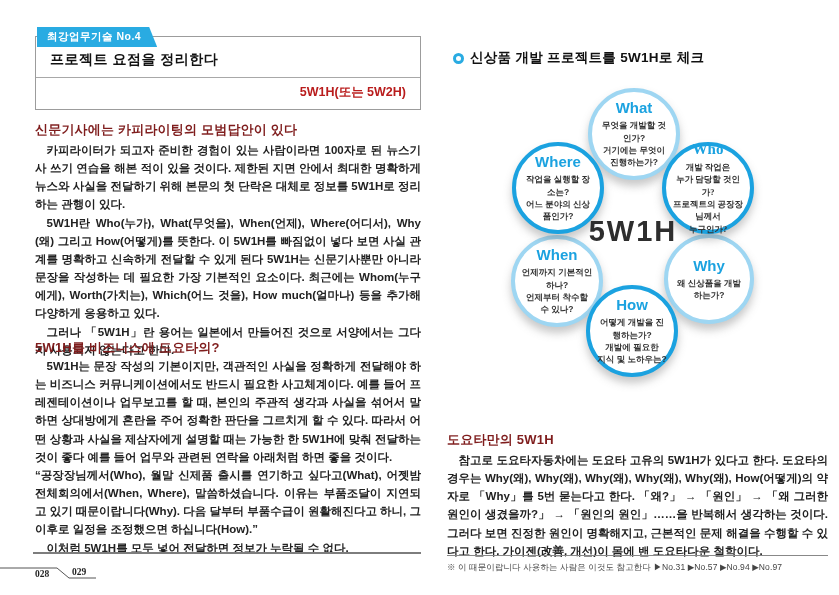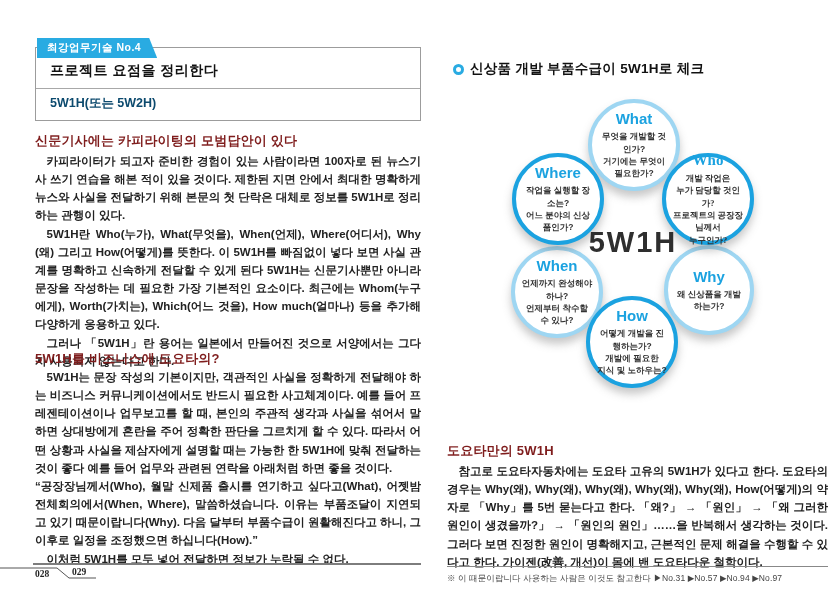--- a/index.html
+++ b/index.html
@@ -4,21 +4,21 @@
 <style>
   * { box-sizing: border-box; margin: 0; padding: 0; }
   html, body { width: 839px; height: 595px; }
   body {
     position: relative;
     background: #ffffff;
     font-family: "Liberation Sans", sans-serif;
     color: #2b2b2b;
     overflow: hidden;
   }
-  .page { position: absolute; top: 14px; height: 474px; }
+  .page { position: absolute; top: 3px; height: 474px; }
   .page-left  { left: 35px;  width: 386px; }
   .page-right { left: 447px; width: 381px; }
 
   
   .badge {
     position: absolute; top: 24px; left: 2px;
     background: #29abe2; color: #ffffff;
     font-size: 10.5px; font-weight: bold;
     padding: 3px 16px 3px 10px; letter-spacing: 0.5px;
     clip-path: polygon(0 0, calc(100% - 8px) 0, 100% 100%, 0 100%);
@@ -27,22 +27,23 @@
   .header-box {
     position: absolute; top: 33px; left: 0; right: 0;
     border: 1.5px solid #9c9c9c; background: #fff;
   }
   .header-title {
     font-size: 14px; font-weight: bold; color: #111;
     padding: 14px 14px 8px 14px; letter-spacing: 0.5px;
     border-bottom: 1.5px solid #a8a8a8;
   }
   .header-sub {
-    font-size: 12.5px; font-weight: bold; color: #0c4a6e;
+    font-size: 12.5px; font-weight: bold; color: #b91c1c;
     padding: 6px 14px 8px 14px;
+    text-align: right;
   }
 
   .sec-heading {
     position: absolute; left: 0; right: 0;
     color: #7f1d1d; font-size: 13px; font-weight: bold;
     letter-spacing: 0.2px;
   }
   .body-block { position: absolute; left: 0; right: 0; font-weight: bold; }
   .body-block p {
     font-size: 11.5px; line-height: 1.58; text-align: justify;
@@ -150,44 +151,44 @@
 <svg class="footer-svg" width="130" height="22">
   <path d="M0,7 H57 L69,17 H96"></path>
   <text x="35" y="16">028</text>
   <text x="72" y="14">029</text>
 </svg>
 
 <div class="page page-right">
 
   <div class="fig-heading">
     <span class="ring-icon"></span>
-    <span>신상품 개발 부품수급이 5W1H로 체크</span>
+    <span>신상품 개발 프로젝트를 5W1H로 체크</span>
   </div>
 
   <div class="diagram">
     <div class="node node-what tone-light">
       <div class="node-label">What</div>
       <div class="node-text">무엇을 개발할 것인가?
-거기에는 무엇이 필요한가?</div>
+거기에는 무엇이 진행하는가?</div>
     </div>
     <div class="node node-where tone-dark">
       <div class="node-label">Where</div>
       <div class="node-text">작업을 실행할 장소는?
 어느 분야의 신상품인가?</div>
     </div>
     <div class="node node-who tone-dark">
       <div class="node-label">Who</div>
       <div class="node-text">개발 작업은
 누가 담당할 것인가?
 프로젝트의 공장장님께서
 누구인가?</div>
     </div>
     <div class="node node-when tone-light">
       <div class="node-label">When</div>
-      <div class="node-text">언제까지 완성해야 하나?
+      <div class="node-text">언제까지 기본적인 하나?
 언제부터 착수할 수 있나?</div>
     </div>
     <div class="node node-why tone-light">
       <div class="node-label">Why</div>
       <div class="node-text">왜 신상품을 개발하는가?</div>
     </div>
     <div class="node node-how tone-dark">
       <div class="node-label">How</div>
       <div class="node-text">어떻게 개발을 진행하는가?
 개발에 필요한

